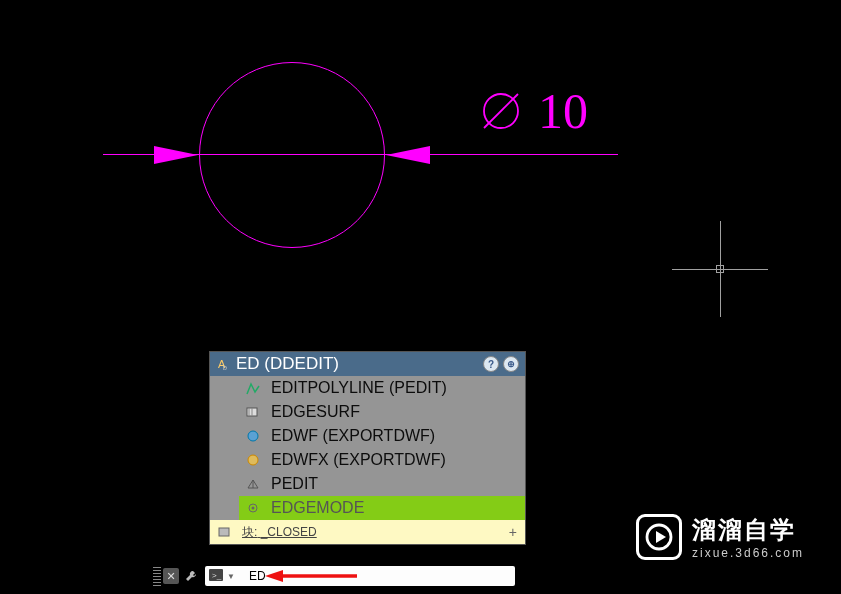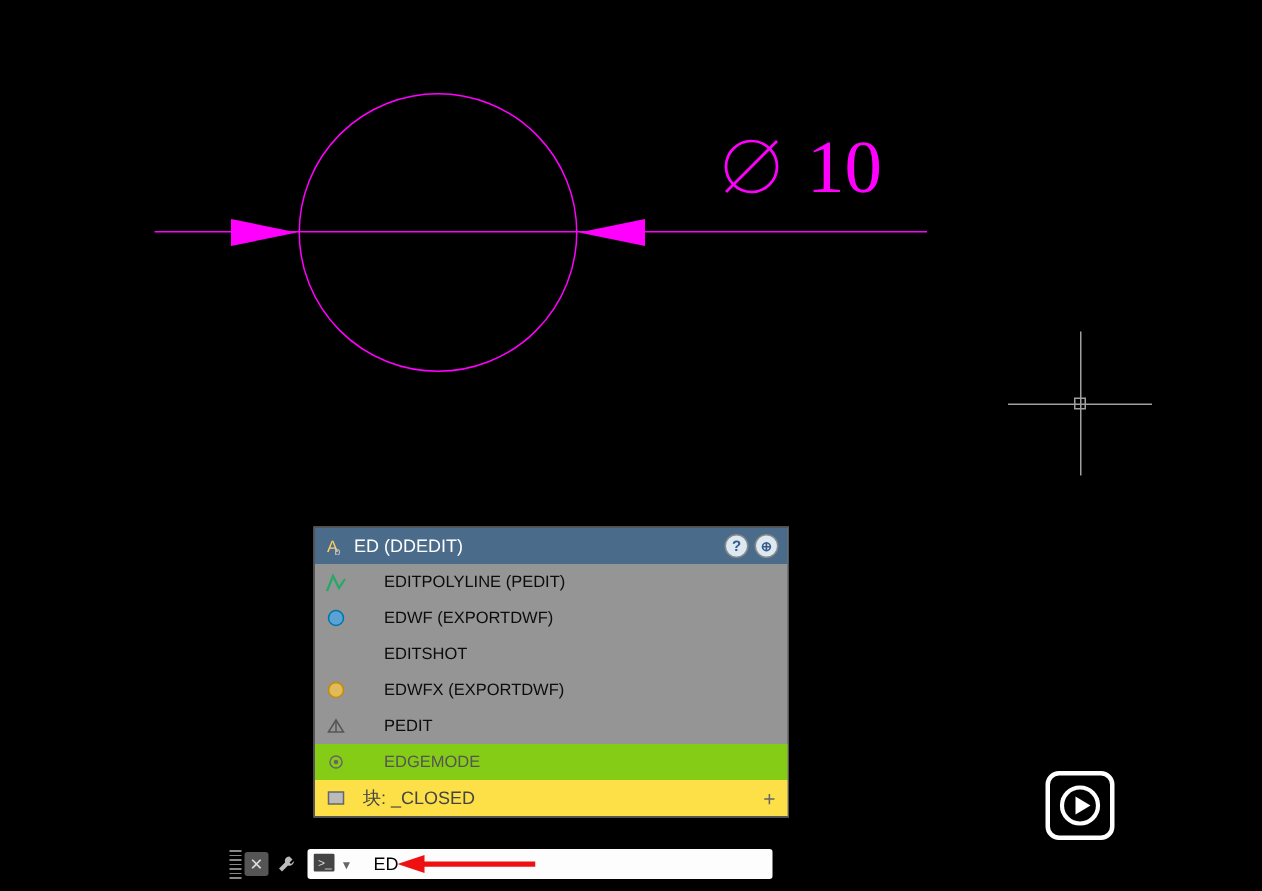--- a/index.html
+++ b/index.html
@@ -86,49 +86,51 @@
     .autocomplete-header {
       background: #4a6b8a;
       display: flex;
       align-items: center;
       padding: 3px 6px;
       height: 24px;
       position: relative;
     }
     .autocomplete-header-text {
       color: #fff;
-      font-size: 12px;
+      font-size: 17px;
       margin-left: 20px;
     }
     .autocomplete-item {
       display: flex;
       align-items: center;
-      padding: 4px 20px;
+      padding: 4px 6px;
       height: 24px;
       color: #0c0c0c;
-      font-size: 11px;
+      font-size: 16px;
       position: relative;
       cursor: pointer;
+      margin-left: 29px;
     }
     .autocomplete-item-text {
       margin-left: 26px;
     }
     .autocomplete-disabled {
       background: #84cc16;
       color: #555;
     }
     .autocomplete-footer {
-      background: #fde047;
+      background: #fef9c3;
       height: 24px;
       display: flex;
       align-items: center;
       padding: 4px 6px;
       font-size: 12px;
       color: #444;
       position: relative;
+      text-decoration: underline;
     }
     .autocomplete-footer-text {
       margin-left: 26px;
     }
     .header-icons {
       position: absolute;
       right: 6px;
       display: flex;
       gap: 4px;
     }
@@ -315,35 +317,41 @@
 
   <div class="autocomplete-item">
     <span class="item-icon">
       <svg width="16" height="16">
           <polyline points="2,14 6,4 10,12 14,6" stroke="#2a6" stroke-width="1.5" fill="none"></polyline>
         </svg>
     </span>
     <span class="autocomplete-item-text">EDITPOLYLINE (PEDIT)</span>
   </div>
 
+  <div class="autocomplete-item">
+    <span class="item-icon">
+      <svg width="16" height="16">
+          <rect x="2" y="4" width="10" height="8" fill="#ddd" stroke="#555"></rect>
+          <line x1="4" y1="4" x2="4" y2="12" stroke="#888"></line>
+          <line x1="7" y1="4" x2="7" y2="12" stroke="#888"></line>
+        </svg>
+    </span>
+    <span class="autocomplete-item-text">EDGESURF</span>
+  </div>
 
   <div class="autocomplete-item">
     <span class="item-icon">
       <svg width="16" height="16">
           <circle cx="8" cy="8" r="5" fill="#3af" opacity="0.6"></circle>
           <circle cx="8" cy="8" r="5" stroke="#07a" fill="none"></circle>
         </svg>
     </span>
     <span class="autocomplete-item-text">EDWF (EXPORTDWF)</span>
   </div>
 
-  <div class="autocomplete-item">
-    <span class="item-icon"></span>
-    <span class="autocomplete-item-text">EDITSHOT</span>
-  </div>
 
   <div class="autocomplete-item">
     <span class="item-icon">
       <svg width="16" height="16">
           <circle cx="8" cy="8" r="5" fill="#fc4" opacity="0.7"></circle>
           <circle cx="8" cy="8" r="5" stroke="#c80" fill="none"></circle>
         </svg>
     </span>
     <span class="autocomplete-item-text">EDWFX (EXPORTDWF)</span>
   </div>
@@ -404,13 +412,17 @@
   <polygon points="0,10 18,4 18,16" fill="#e11"></polygon>
 </svg>
 
 <div class="brand-box">
   <div class="brand-logo">
     <svg width="28" height="28" viewBox="0 0 28 28">
       <circle cx="14" cy="14" r="12" stroke="#fff" stroke-width="2.8" fill="none"></circle>
       <polygon points="11,8 11,20 21,14" fill="#fff"></polygon>
     </svg>
   </div>
+  <div class="brand-text">
+    <div class="brand-title">溜溜自学</div>
+    <div class="brand-sub">zixue.3d66.com</div>
+  </div>
 </div>
 
 </body></html>

